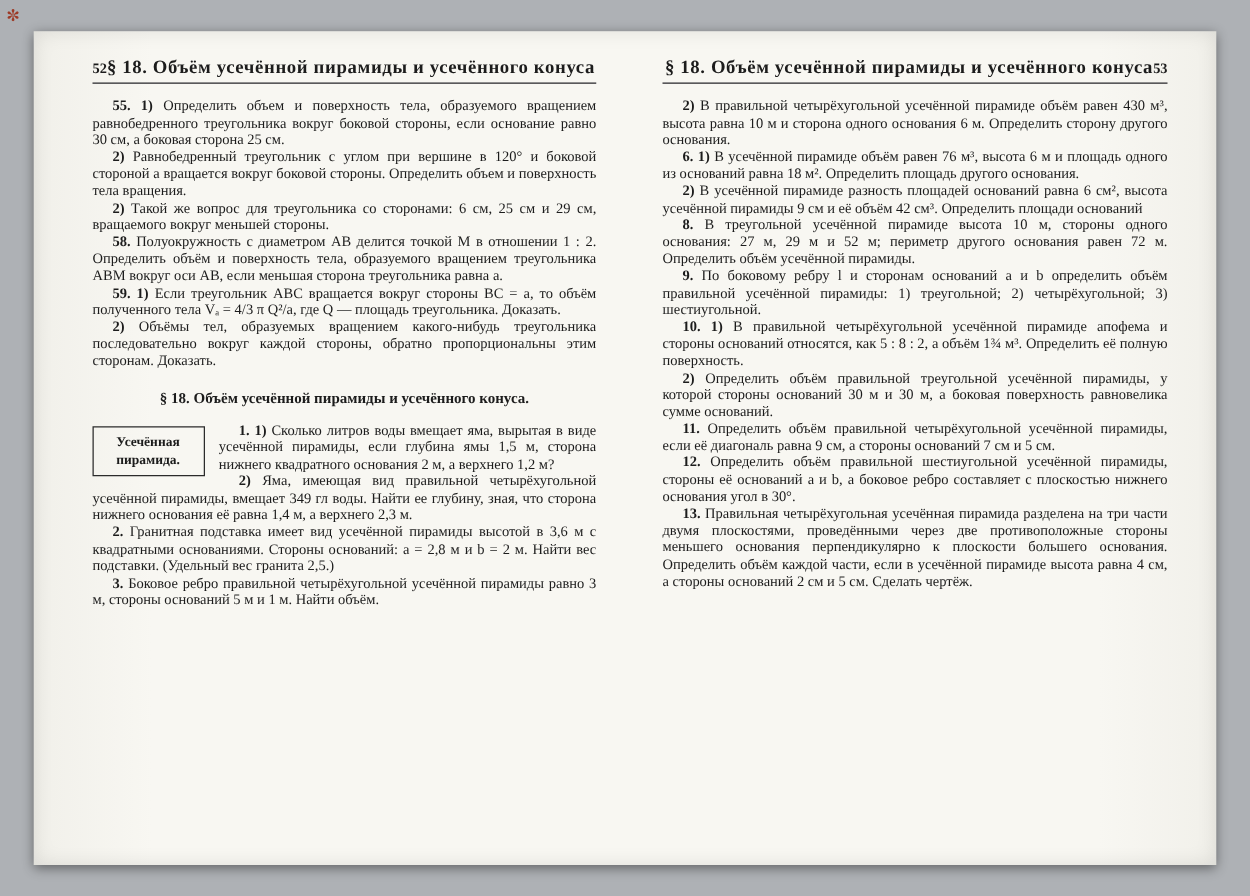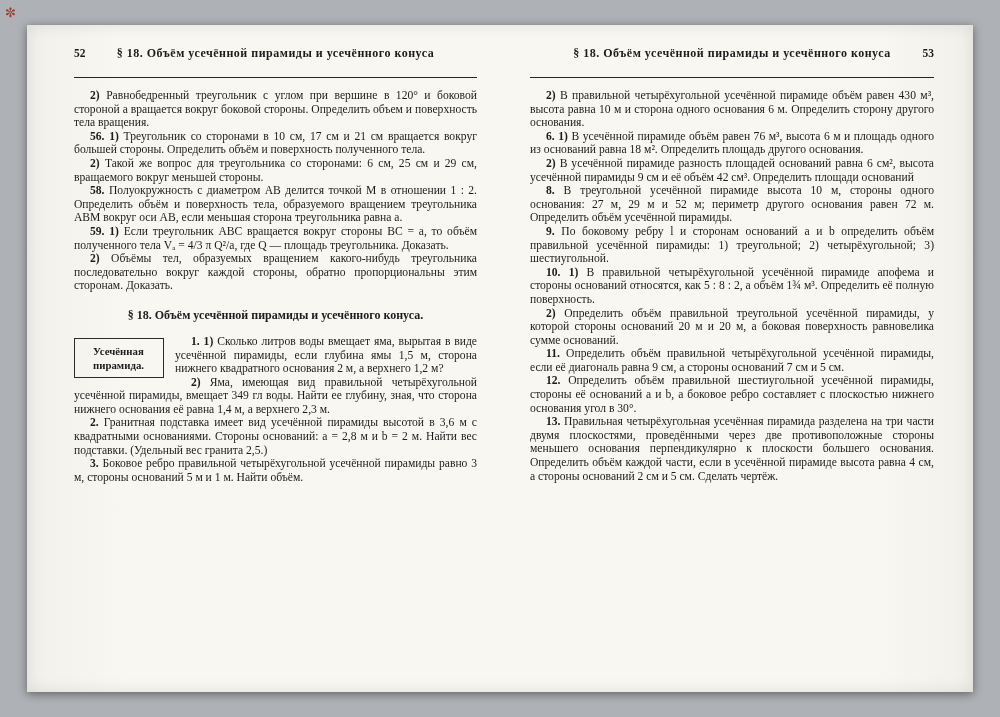--- a/index.html
+++ b/index.html
@@ -26,26 +26,26 @@
     font-size: 13px;
     line-height: 13px;
   }
   .col { position: absolute; top: 21px; }
   .col.left  { left: 47px;  width: 403px; }
   .col.right { left: 503px; width: 404px; }
   .runhead {
     display: flex;
     align-items: baseline;
     border-bottom: 1.2px solid #26262a;
-    padding-bottom: 16px;
+    padding-bottom: 3px;
     font-weight: bold;
   }
   .runhead .pgnum { width: 34px; font-size: 11.5px; }
   .runhead .pgnum.rt { text-align: right; }
-  .runhead .title { flex: 1; text-align: center; font-size: 12px; letter-spacing: 0.5px; white-space: nowrap; }
+  .runhead .title { flex: 1; text-align: center; font-size: 15px; letter-spacing: 0.5px; white-space: nowrap; }
   .colbody {
     margin-top: 11px;
     font-size: 11.6px;
     line-height: 13.6px;
     text-align: justify;
   }
   p.prob { text-indent: 16px; }
   .pnum { font-weight: bold; }
   .section-head {
     text-align: center;
@@ -74,22 +74,22 @@
 <div class="paper">
 
   <section class="col left">
     <div class="runhead">
       <span class="pgnum">52</span>
       <span class="title">§ 18. Объём усечённой пирамиды и усечённого конуса</span>
       <span class="pgnum"></span>
     </div>
     <div class="colbody">
       <div>
+          <p class="prob"><span class="pnum">55. 1) </span><span>Определить объем и поверхность тела, образуемого вращением равнобедренного треугольника вокруг боковой стороны, если основание равно 30 см, а боковая сторона 25 см.</span></p>
           <p class="prob"><span class="pnum">2) </span><span>Равнобедренный треугольник с углом при вершине в 120° и боковой стороной a вращается вокруг боковой стороны. Определить объем и поверхность тела вращения.</span></p>
-          <p class="prob"><span class="pnum">56. 1) </span><span>Треугольник со сторонами в 10 см, 17 см и 21 см вращается вокруг большей стороны. Определить объём и поверхность полученного тела.</span></p>
           <p class="prob"><span class="pnum">2) </span><span>Такой же вопрос для треугольника со сторонами: 6 см, 25 см и 29 см, вращаемого вокруг меньшей стороны.</span></p>
           <p class="prob"><span class="pnum">58. </span><span>Полуокружность с диаметром AB делится точкой M в отношении 1 : 2. Определить объём и поверхность тела, образуемого вращением треугольника ABM вокруг оси AB, если меньшая сторона треугольника равна a.</span></p>
           <p class="prob"><span class="pnum">59. 1) </span><span>Если треугольник ABC вращается вокруг стороны BC = a, то объём полученного тела Vₐ = 4/3 π Q²/a, где Q — площадь треугольника. Доказать.</span></p>
           <p class="prob"><span class="pnum">2) </span><span>Объёмы тел, образуемых вращением какого-нибудь треугольника последовательно вокруг каждой стороны, обратно пропорциональны этим сторонам. Доказать.</span></p>
         </div>
       <h2 class="section-head">§ 18. Объём усечённой пирамиды и усечённого конуса.</h2>
       <div>
         <div class="sidebox">
           <span>Усечённая пирамида.</span>
         </div>
@@ -108,21 +108,21 @@
       <span class="pgnum rt">53</span>
     </div>
     <div class="colbody">
       <div>
           <p class="prob"><span class="pnum">2) </span><span>В правильной четырёхугольной усечённой пирамиде объём равен 430 м³, высота равна 10 м и сторона одного основания 6 м. Определить сторону другого основания.</span></p>
           <p class="prob"><span class="pnum">6. 1) </span><span>В усечённой пирамиде объём равен 76 м³, высота 6 м и площадь одного из оснований равна 18 м². Определить площадь другого основания.</span></p>
           <p class="prob"><span class="pnum">2) </span><span>В усечённой пирамиде разность площадей оснований равна 6 см², высота усечённой пирамиды 9 см и её объём 42 см³. Определить площади оснований</span></p>
           <p class="prob"><span class="pnum">8. </span><span>В треугольной усечённой пирамиде высота 10 м, стороны одного основания: 27 м, 29 м и 52 м; периметр другого основания равен 72 м. Определить объём усечённой пирамиды.</span></p>
           <p class="prob"><span class="pnum">9. </span><span>По боковому ребру l и сторонам оснований a и b определить объём правильной усечённой пирамиды: 1) треугольной; 2) четырёхугольной; 3) шестиугольной.</span></p>
           <p class="prob"><span class="pnum">10. 1) </span><span>В правильной четырёхугольной усечённой пирамиде апофема и стороны оснований относятся, как 5 : 8 : 2, а объём 1¾ м³. Определить её полную поверхность.</span></p>
-          <p class="prob"><span class="pnum">2) </span><span>Определить объём правильной треугольной усечённой пирамиды, у которой стороны оснований 20 м и 20 м, а боковая поверхность равновелика сумме оснований.</span></p>
+          <p class="prob"><span class="pnum">2) </span><span>Определить объём правильной треугольной усечённой пирамиды, у которой стороны оснований 30 м и 30 м, а боковая поверхность равновелика сумме оснований.</span></p>
           <p class="prob"><span class="pnum">11. </span><span>Определить объём правильной четырёхугольной усечённой пирамиды, если её диагональ равна 9 см, а стороны оснований 7 см и 5 см.</span></p>
           <p class="prob"><span class="pnum">12. </span><span>Определить объём правильной шестиугольной усечённой пирамиды, стороны её оснований a и b, а боковое ребро составляет с плоскостью нижнего основания угол в 30°.</span></p>
           <p class="prob"><span class="pnum">13. </span><span>Правильная четырёхугольная усечённая пирамида разделена на три части двумя плоскостями, проведёнными через две противоположные стороны меньшего основания перпендикулярно к плоскости большего основания. Определить объём каждой части, если в усечённой пирамиде высота равна 4 см, а стороны оснований 2 см и 5 см. Сделать чертёж.</span></p>
         </div>
     </div>
   </section>
 
 </div>
 
 <div class="stamp" style="left:5px; top:6px; position:absolute;">✼</div>

